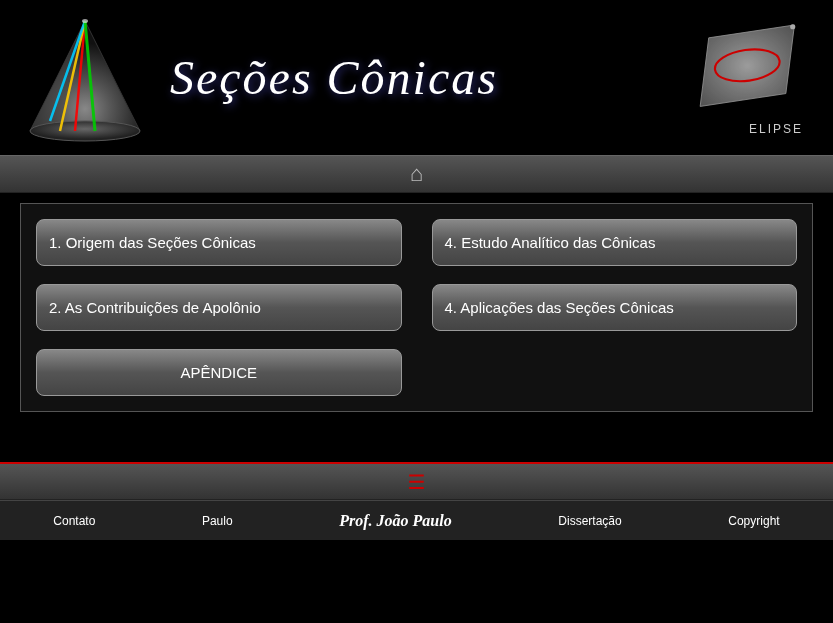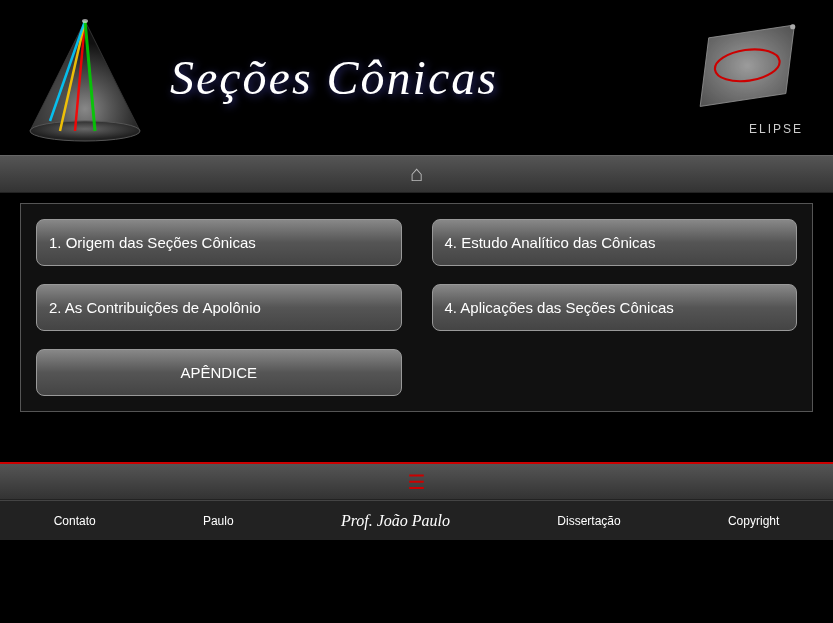--- a/index.html
+++ b/index.html
@@ -168,21 +168,21 @@
       color: #fff;
       font-size: 12px;
       cursor: pointer;
       text-decoration: none;
     }
 
     .footer-link.italic-style {
       font-style: italic;
       font-family: 'Palatino Linotype', Palatino, serif;
       font-size: 16px;
-      font-weight: normal;
+      font-weight: bold;
     }
   </style>
 </head>
 <body>
 
 <div class="header">
   <div class="header-left">
 
     <div class="cone-wrapper">
       <svg class="cone-svg" viewBox="0 0 130 130" xmlns="http://www.w3.org/2000/svg">

